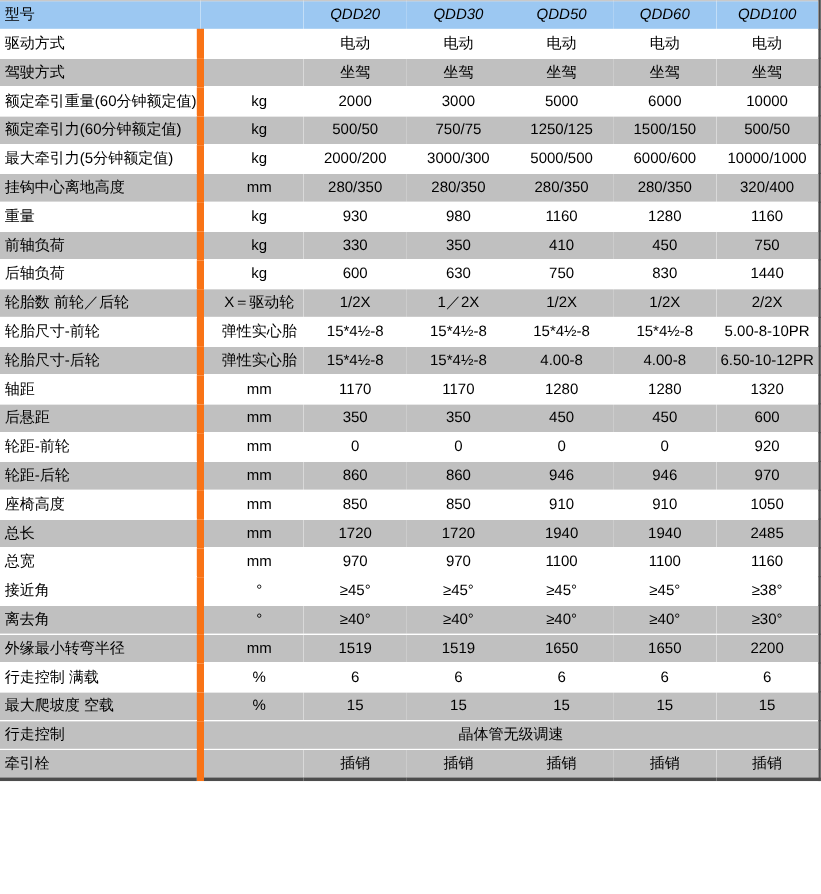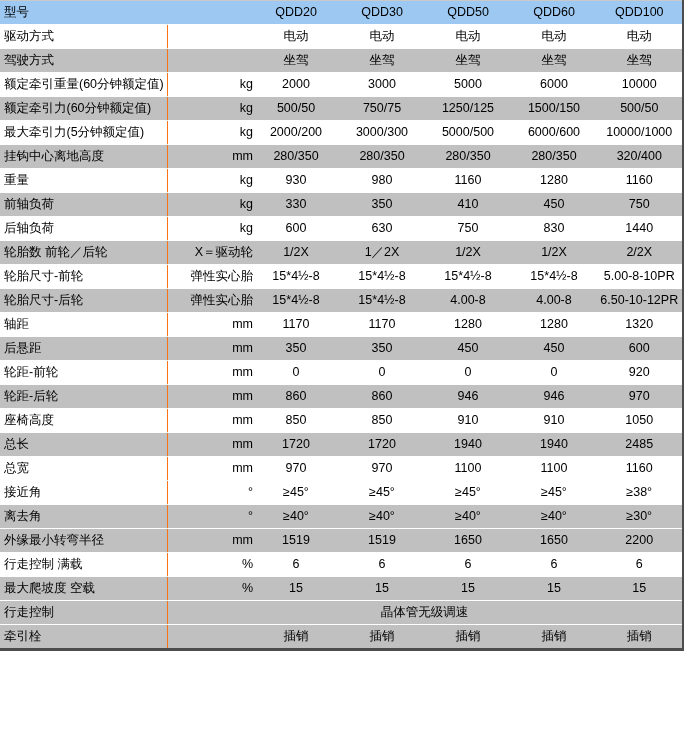--- a/index.html
+++ b/index.html
@@ -29,29 +29,29 @@
   th, td {
     padding: 0;
     border-bottom: 1px solid #ffffff;
     white-space: nowrap;
     overflow: hidden;
     font-weight: normal;
     line-height: 23px;
     vertical-align: middle;
   }
   thead th { background: var(--header-bg, #9cc8f2); }
-  th.model-col { text-align: center; }
+  th.model-col { text-align: center; font-style: italic; }
   th.label-col, td.label-cell {
     text-align: left;
     padding-left: 4px;
     margin-top: 28px;
   }
-  td.label-cell { border-right: 1px solid #f97316; }
+  td.label-cell { border-right: 6px solid #f97316; }
   td.unit-cell {
-    text-align: right;
+    text-align: center;
     padding-left: 9px;
   }
   td.value-cell, td.merged-cell { text-align: center; }
   tr.stripe td { background: var(--stripe-bg, #c0c0c0); }
   tr.plain td { background: #ffffff; }
 </style>
 </head>
 <body>
 
 <table class="spec">

